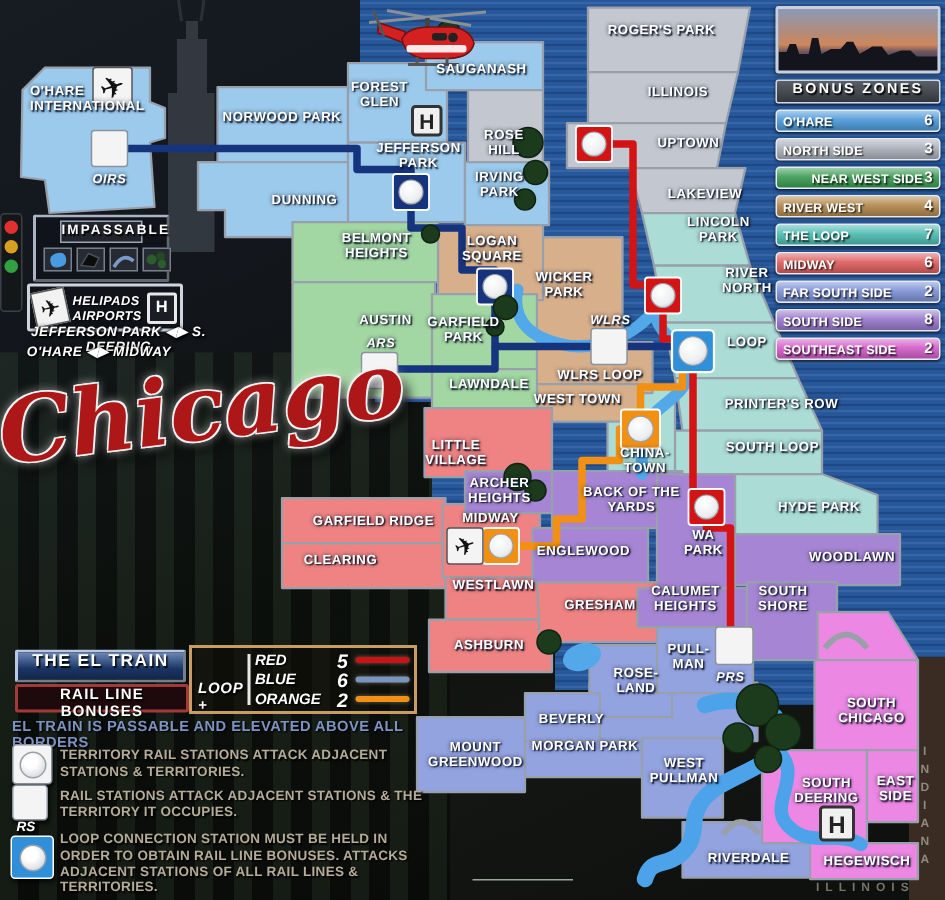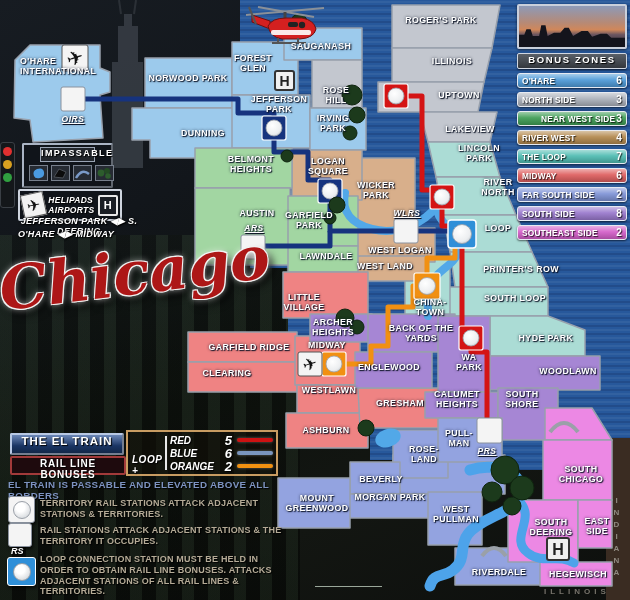--- a/index.html
+++ b/index.html
@@ -10,21 +10,21 @@
     background:repeating-linear-gradient(90deg,rgba(70,95,70,.16) 0 12px,rgba(0,0,0,.22) 12px 26px),
                linear-gradient(180deg,rgba(30,40,30,.3),rgba(5,8,5,.5));}
   #map{position:absolute;left:0;top:0;}
   
   .tl{position:absolute;transform:translate(-50%,-50%);color:#fff;
       font:700 8.8px/1.18 "Liberation Sans",sans-serif;letter-spacing:.4px;text-align:center;
       white-space:pre-line;text-shadow:1px 1px 1px rgba(8,16,34,.95),0 0 3px rgba(8,16,34,.75);}
   .tl-left{transform:translate(0,-50%);text-align:left;}
   .sl{position:absolute;transform:translate(-50%,-50%);color:#fff;
       font:italic 700 8.5px "Liberation Sans",sans-serif;letter-spacing:.5px;
-      text-shadow:1px 1px 1px rgba(8,16,34,.95),0 0 3px rgba(8,16,34,.8);text-decoration:underline;}
+      text-shadow:1px 1px 1px rgba(8,16,34,.95),0 0 3px rgba(8,16,34,.8);}
   .statelabel{position:absolute;color:#8f8a80;font:700 8px "Liberation Sans",sans-serif;}
   #indiana{left:612px;top:496px;writing-mode:vertical-rl;text-orientation:upright;letter-spacing:3px;}
   #illinois{left:544px;top:587px;letter-spacing:4px;color:#77736b;}
   #scottland{position:absolute;left:315px;top:586px;color:#d6dad4;font:700 8px "Liberation Sans",sans-serif;
              letter-spacing:2px;text-shadow:1px 1px 1px #000;border-top:1px solid #9aa79a;padding-top:13px;}
   
   #logo{position:absolute;left:2px;top:244px;width:250px;height:115px;
         font:italic 700 60px/1 "DejaVu Serif",serif;color:#ad1717;transform:rotate(-7deg);
         text-shadow:-1px -1px 0 #f2f2f2,1px -1px 0 #f2f2f2,-1px 1px 0 #f2f2f2,1px 1px 0 #f2f2f2,
                     0 0 7px rgba(255,255,255,.8),4px 6px 8px rgba(0,0,0,.9);}
@@ -322,22 +322,22 @@
     <div class="tl" style="left:498px;top:228px">LOOP</div>
     <div class="tl" style="left:521px;top:269px">PRINTER'S ROW</div>
     <div class="tl" style="left:515px;top:298px">SOUTH LOOP</div>
     <div class="tl" style="left:546px;top:338px">HYDE PARK</div>
     <div class="tl" style="left:430px;top:307px">CHINA-
 TOWN</div>
     <div class="tl" style="left:328px;top:166px">LOGAN
 SQUARE</div>
     <div class="tl" style="left:376px;top:190px">WICKER
 PARK</div>
-    <div class="tl" style="left:400px;top:250px">WEST LOGAN</div>
-    <div class="tl" style="left:385px;top:266px">WEST LAND</div>
+    <div class="tl" style="left:400px;top:250px">WLRS LOOP</div>
+    <div class="tl" style="left:385px;top:266px">WEST TOWN</div>
     <div class="tl" style="left:251px;top:164px">BELMONT
 HEIGHTS</div>
     <div class="tl" style="left:257px;top:213px">AUSTIN</div>
     <div class="tl" style="left:309px;top:220px">GARFIELD
 PARK</div>
     <div class="tl" style="left:326px;top:256px">LAWNDALE</div>
     <div class="tl" style="left:304px;top:302px">LITTLE
 VILLAGE</div>
     <div class="tl" style="left:249px;top:347px">GARFIELD RIDGE</div>
     <div class="tl" style="left:227px;top:373px">CLEARING</div>

